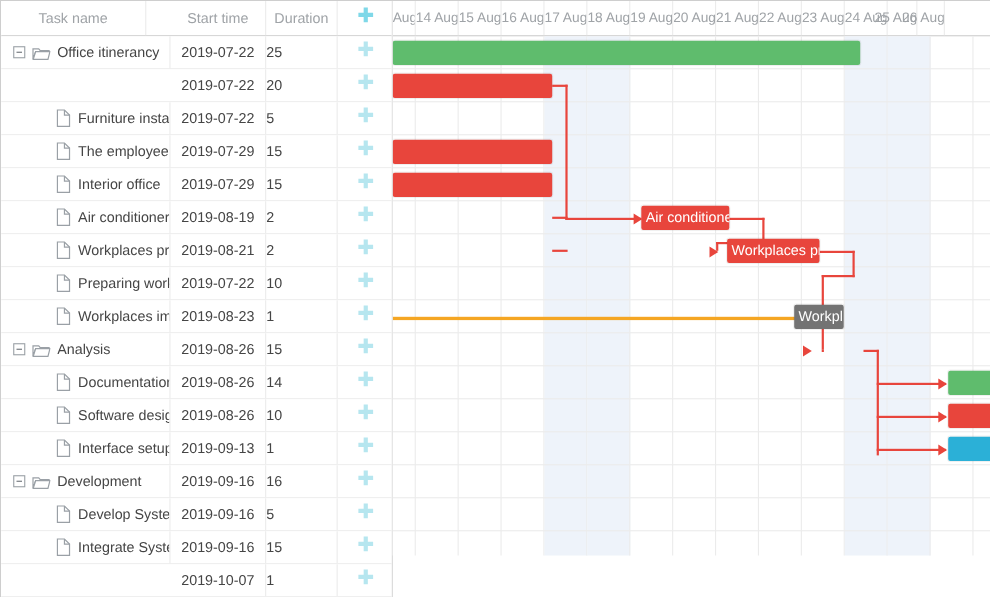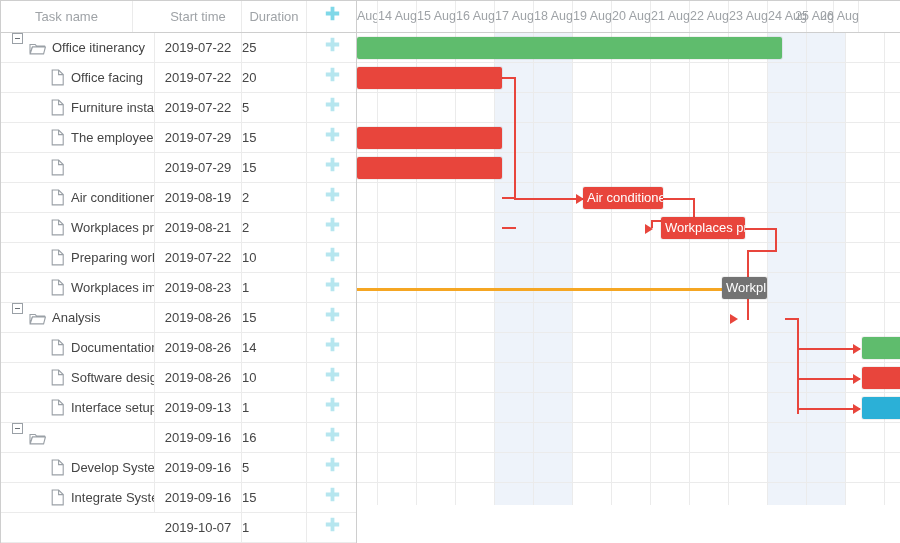--- a/index.html
+++ b/index.html
@@ -59,21 +59,21 @@
     color: #454545;
     border-right: 1px solid #ebebeb;
     overflow: hidden;
     white-space: nowrap;
   }
   .cell.c-name  { left: 0;   width: 154px; padding-left: 4px; text-align: left; }
   .cell.c-start { left: 154px; width: 87px; text-align: center; }
   .cell.c-dur   { left: 241px; width: 65px; }
   .cell.c-add   { left: 306px; width: 50px; text-align: center; border-right: none; }
 
-  .tree-wrap { display: flex; height: 29px; }
+  .tree-wrap { display: flex; align-items: center; height: 29px; }
   .expander {
     width: 11px; height: 11px;
     border: 1px solid #9aa0a6;
     margin-left: 7px; margin-right: 6px;
     position: relative;
     flex: 0 0 auto;
     background: #fff;
   }
   .expander::before {
     content: ""; position: absolute;
@@ -180,33 +180,20 @@
               <span class="tname">Office itinerancy</span>
             </div>
           </div>
           <div class="cell c-start">2019-07-22</div>
           <div class="cell c-dur">25</div>
           <div class="cell c-add"><span class="plus-ic"><svg width="17" height="17" viewBox="0 0 17 17">
                 <path d="M6.6 1.8h3.8v4.8h4.8v3.8h-4.8v4.8H6.6v-4.8H1.8V6.6h4.8z" fill="#b6e6ef"></path>
               </svg></span></div>
         </div>
         <div class="grow">
-          <div class="cell c-name">
-            <div class="tree-wrap">
-              <div class="exp-spacer"></div>
-              <div class="indent-1"></div>
-              <span class="ic">
-                <svg width="14" height="17" viewBox="0 0 14 17">
-                  <path d="M1.2 1h6.4l4.6 4.6v10.3H1.2z" fill="#fff" stroke="#9aa0a6" stroke-width="1.1"></path>
-                  <path d="M7.6 1v4.6h4.6" fill="none" stroke="#9aa0a6" stroke-width="1.1"></path>
-                </svg>
-              </span>
-              <span class="tname">Office facing</span>
-            </div>
-          </div>
           <div class="cell c-start">2019-07-22</div>
           <div class="cell c-dur">20</div>
           <div class="cell c-add"><span class="plus-ic"><svg width="17" height="17" viewBox="0 0 17 17">
                 <path d="M6.6 1.8h3.8v4.8h4.8v3.8h-4.8v4.8H6.6v-4.8H1.8V6.6h4.8z" fill="#b6e6ef"></path>
               </svg></span></div>
         </div>
         <div class="grow">
           <div class="cell c-name">
             <div class="tree-wrap">
               <div class="exp-spacer"></div>
@@ -250,20 +237,21 @@
           <div class="cell c-name">
             <div class="tree-wrap">
               <div class="exp-spacer"></div>
               <div class="indent-1"></div>
               <span class="ic">
                 <svg width="14" height="17" viewBox="0 0 14 17">
                   <path d="M1.2 1h6.4l4.6 4.6v10.3H1.2z" fill="#fff" stroke="#9aa0a6" stroke-width="1.1"></path>
                   <path d="M7.6 1v4.6h4.6" fill="none" stroke="#9aa0a6" stroke-width="1.1"></path>
                 </svg>
               </span>
+              <span class="tname">Interior office</span>
             </div>
           </div>
           <div class="cell c-start">2019-07-29</div>
           <div class="cell c-dur">15</div>
           <div class="cell c-add"><span class="plus-ic"><svg width="17" height="17" viewBox="0 0 17 17">
                 <path d="M6.6 1.8h3.8v4.8h4.8v3.8h-4.8v4.8H6.6v-4.8H1.8V6.6h4.8z" fill="#b6e6ef"></path>
               </svg></span></div>
         </div>
         <div class="grow">
           <div class="cell c-name">
@@ -427,20 +415,21 @@
         <div class="grow">
           <div class="cell c-name">
             <div class="tree-wrap">
               <div class="expander"></div>
               <span class="ic">
                 <svg width="17" height="14" viewBox="0 0 17 14">
                   <path d="M1 3.5h5.2l1.4 1.6H15.6v.9H3.4L1 12.6z" fill="none" stroke="#9aa0a6" stroke-width="1.1"></path>
                   <path d="M3.4 6h13L14.6 12.9H1.2z" fill="#fff" stroke="#9aa0a6" stroke-width="1.1"></path>
                 </svg>
               </span>
+              <span class="tname">Development</span>
             </div>
           </div>
           <div class="cell c-start">2019-09-16</div>
           <div class="cell c-dur">16</div>
           <div class="cell c-add"><span class="plus-ic"><svg width="17" height="17" viewBox="0 0 17 17">
                 <path d="M6.6 1.8h3.8v4.8h4.8v3.8h-4.8v4.8H6.6v-4.8H1.8V6.6h4.8z" fill="#b6e6ef"></path>
               </svg></span></div>
         </div>
         <div class="grow">
           <div class="cell c-name">

